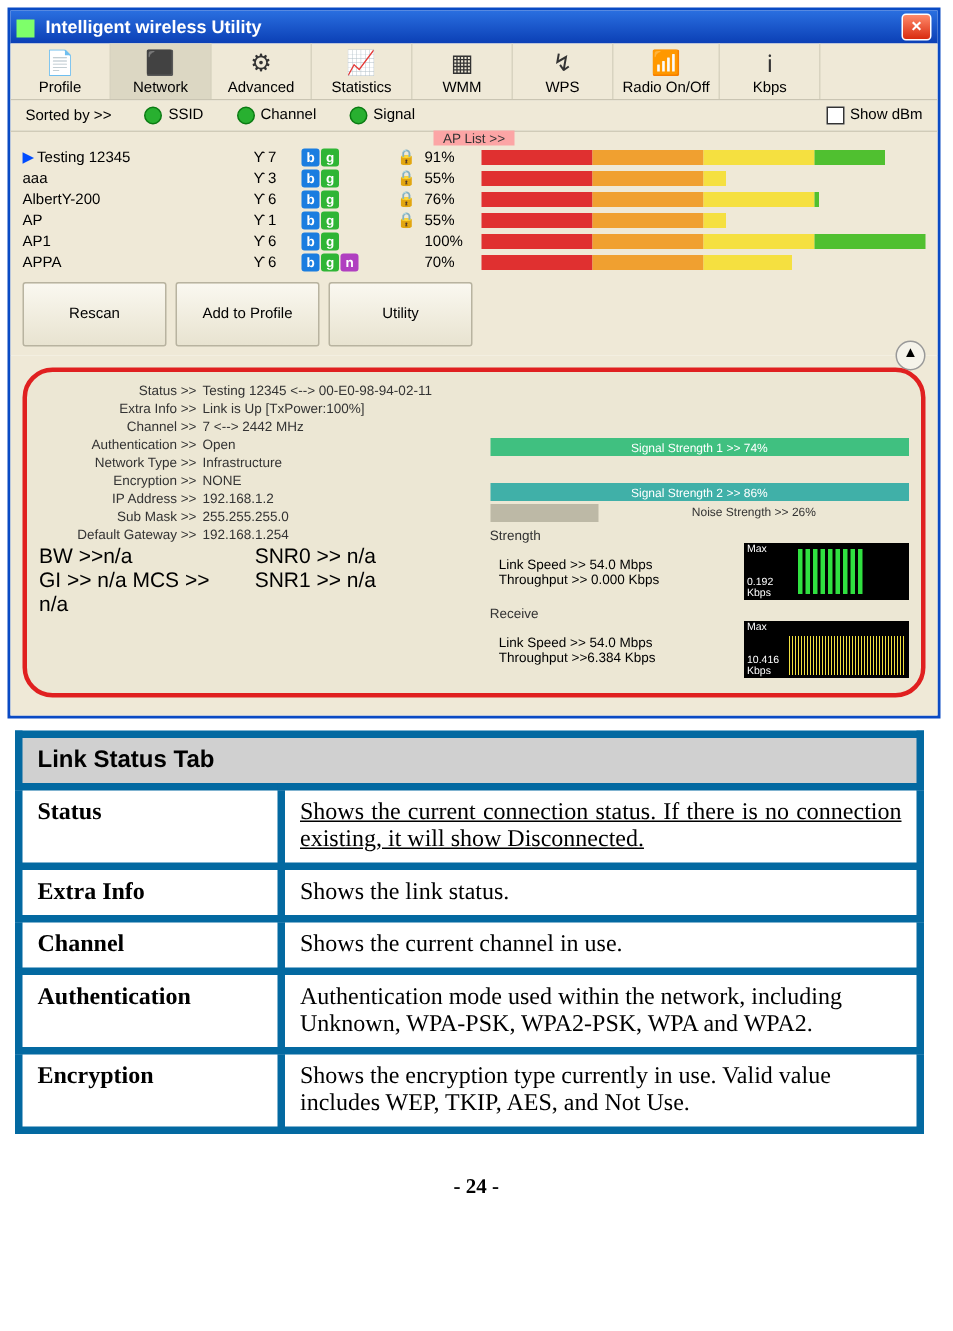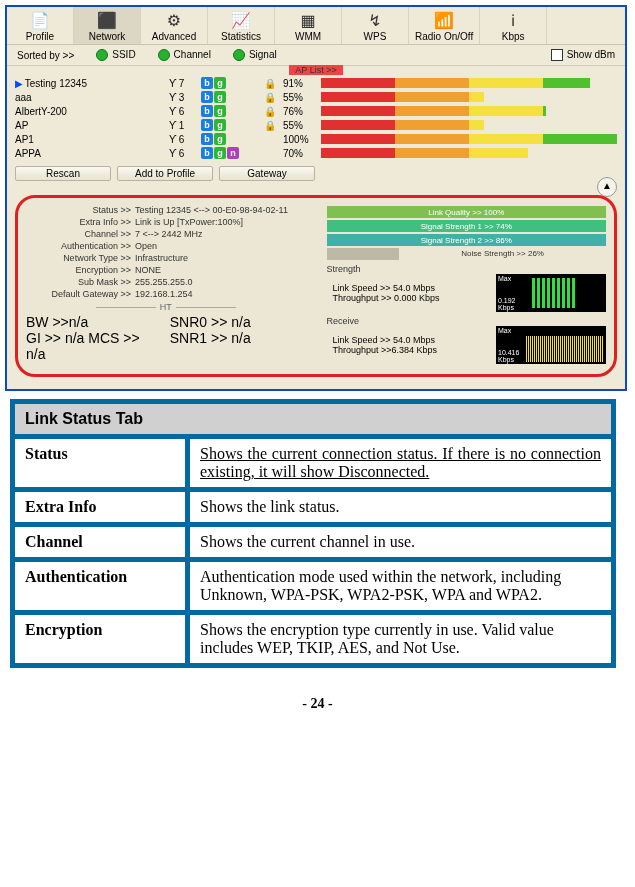--- a/index.html
+++ b/index.html
@@ -84,21 +84,21 @@
   .sortbar .dot { display:inline-block; width:10px; height:10px; border-radius:50%; background:#28b030; border:1px solid #0a7a12; margin-right:4px; vertical-align:middle;}
   .sortbar .chk { display:inline-block; width:10px; height:10px; border:1px solid #333; margin-right:4px; vertical-align:middle; background:#fff;}
   .aplistlbl {
     text-align:center;
     font-size:9px;
     color:#333;
     background:#efe9d7;
     position:relative;
     border-top:1px solid #d0cbb8;
   }
-  .aplistlbl span { background:#ef4444; padding:0 6px; position:relative; top:-1px;}
+  .aplistlbl span { background:#fca5a5; padding:0 6px; position:relative; top:-1px;}
   .aplist {
     background:#efe9d7;
     font-size:10px;
   }
   .aprow {
     display:flex;
     align-items:center;
     padding:1px 8px;
     gap:4px;
   }
@@ -121,21 +121,21 @@
   .btnrow {
     background:#efe9d7;
     padding:6px 8px;
     display:flex;
     gap:6px;
   }
   .btn {
     background:linear-gradient(to bottom,#faf8f0,#e8e3d0);
     border:1px solid #b8b3a0;
     font-size:10px;
-    padding:1px 12px;
+    padding:15px 12px;
     min-width:70px;
     text-align:center;
     border-radius:2px;
   }
   .lowerwrap {
     background:#efe9d7;
     position:relative;
     padding:2px 0 6px 0;
   }
   .expander {
@@ -166,22 +166,22 @@
   .leftcol .k { width:105px; text-align:right; color:#333; padding-right:4px;}
   .leftcol .v { flex:1; color:#333;}
   .htline { text-align:center; font-size:9px; color:#666; margin:2px 0; position:relative;}
   .htline:before, .htline:after { content:""; display:inline-block; vertical-align:middle; border-top:1px solid #aaa; width:60px; margin:0 4px;}
   .htrow { display:flex; gap:8px;}
   .htrow .cell { flex:1; font-size:14px;}
   .rightcol { flex:1; }
   .meter { display:flex; font-size:9px; margin:2px 0;}
   .meter .mbar { flex:1; height:12px; display:flex; align-items:center; justify-content:center; color:#fff; font-size:8px; }
   .m-lq { background:#7fc050;}
-  .m-ss1 { background:#40c080;}
-  .m-ss2 { background:#40b0a8;}
+  .m-ss1 { background:#40c080;margin-top:36px;}
+  .m-ss2 { background:#40b0a8;margin-top:16px;}
   .m-ns { display:flex; }
   .m-ns .filled { background:#bdb9a6; height:12px;}
   .m-ns .rest { flex:1; text-align:center; font-size:8px; color:#333; line-height:12px;}
   .secthdr { font-size:9px; color:#333; margin-top:4px;}
   .infoline { font-size:9px; padding-left:6px;}
   .graphpair { display:flex; gap:6px; align-items:center;}
   .graphpair .glabels { flex:1;}
   .graph {
     width:110px; height:38px;
     background:#000;
@@ -230,20 +230,27 @@
     font-weight:bold;
     font-size:14px;
     margin:28px 0 10px 0;
   }
 </style>
 </head>
 <body>
 
 <div class="page">
   <div class="window">
+    <div class="titlebar">
+      <div>
+        <span class="ticon"></span>
+        <span>Intelligent wireless Utility</span>
+      </div>
+      <div class="closebtn">×</div>
+    </div>
 
     <div class="toolbar">
       <div class="toolbtn">
           <div class="ico">📄</div>
           <div class="lbl">Profile</div>
         </div>
       <div class="toolbtn active">
           <div class="ico">⬛</div>
           <div class="lbl">Network</div>
         </div>
@@ -389,21 +396,21 @@
             <div class="seg segR" style="width:25%"></div>
             <div class="seg segO" style="width:25%"></div>
             <div class="seg segY" style="width:20%"></div>
           </div>
         </div>
       </div>
 
     <div class="btnrow">
       <div class="btn">Rescan</div>
       <div class="btn">Add to Profile</div>
-      <div class="btn">Gateway</div>
+      <div class="btn">Utility</div>
     </div>
 
     <div class="lowerwrap">
       <div class="expander">▲</div>
       <div class="redbox">
         <div class="leftcol">
           <div id="kvlist">
               <div class="kv">
                 <div class="k">Status &gt;&gt;</div>
                 <div class="v">Testing 12345 &lt;--&gt; 00-E0-98-94-02-11</div>
@@ -422,42 +429,42 @@
               </div>
               <div class="kv">
                 <div class="k">Network Type &gt;&gt;</div>
                 <div class="v">Infrastructure</div>
               </div>
               <div class="kv">
                 <div class="k">Encryption &gt;&gt;</div>
                 <div class="v">NONE</div>
               </div>
               <div class="kv">
+                <div class="k">IP Address &gt;&gt;</div>
+                <div class="v">192.168.1.2</div>
+              </div>
+              <div class="kv">
                 <div class="k">Sub Mask &gt;&gt;</div>
                 <div class="v">255.255.255.0</div>
               </div>
               <div class="kv">
                 <div class="k">Default Gateway &gt;&gt;</div>
                 <div class="v">192.168.1.254</div>
               </div>
             </div>
-          <div class="htline"><span>HT</span></div>
           <div class="htrow">
               <div class="cell">BW &gt;&gt;n/a</div>
               <div class="cell">SNR0 &gt;&gt;  n/a</div>
             </div>
           <div class="htrow">
               <div class="cell">GI &gt;&gt; n/a        MCS &gt;&gt;  n/a</div>
               <div class="cell">SNR1 &gt;&gt;  n/a</div>
             </div>
         </div>
         <div class="rightcol">
-          <div class="meter">
-              <div class="mbar m-lq" style="width:100%">Link Quality &gt;&gt; 100%</div>
-            </div>
           <div class="meter">
               <div class="mbar m-ss1" style="width:100%">Signal Strength 1 &gt;&gt; 74%</div>
             </div>
           <div class="meter">
               <div class="mbar m-ss2" style="width:100%">Signal Strength 2 &gt;&gt; 86%</div>
             </div>
           <div class="meter m-ns">
               <div class="filled" style="width:26%"></div>
               <div class="rest">Noise Strength &gt;&gt; 26%</div>
             </div>

